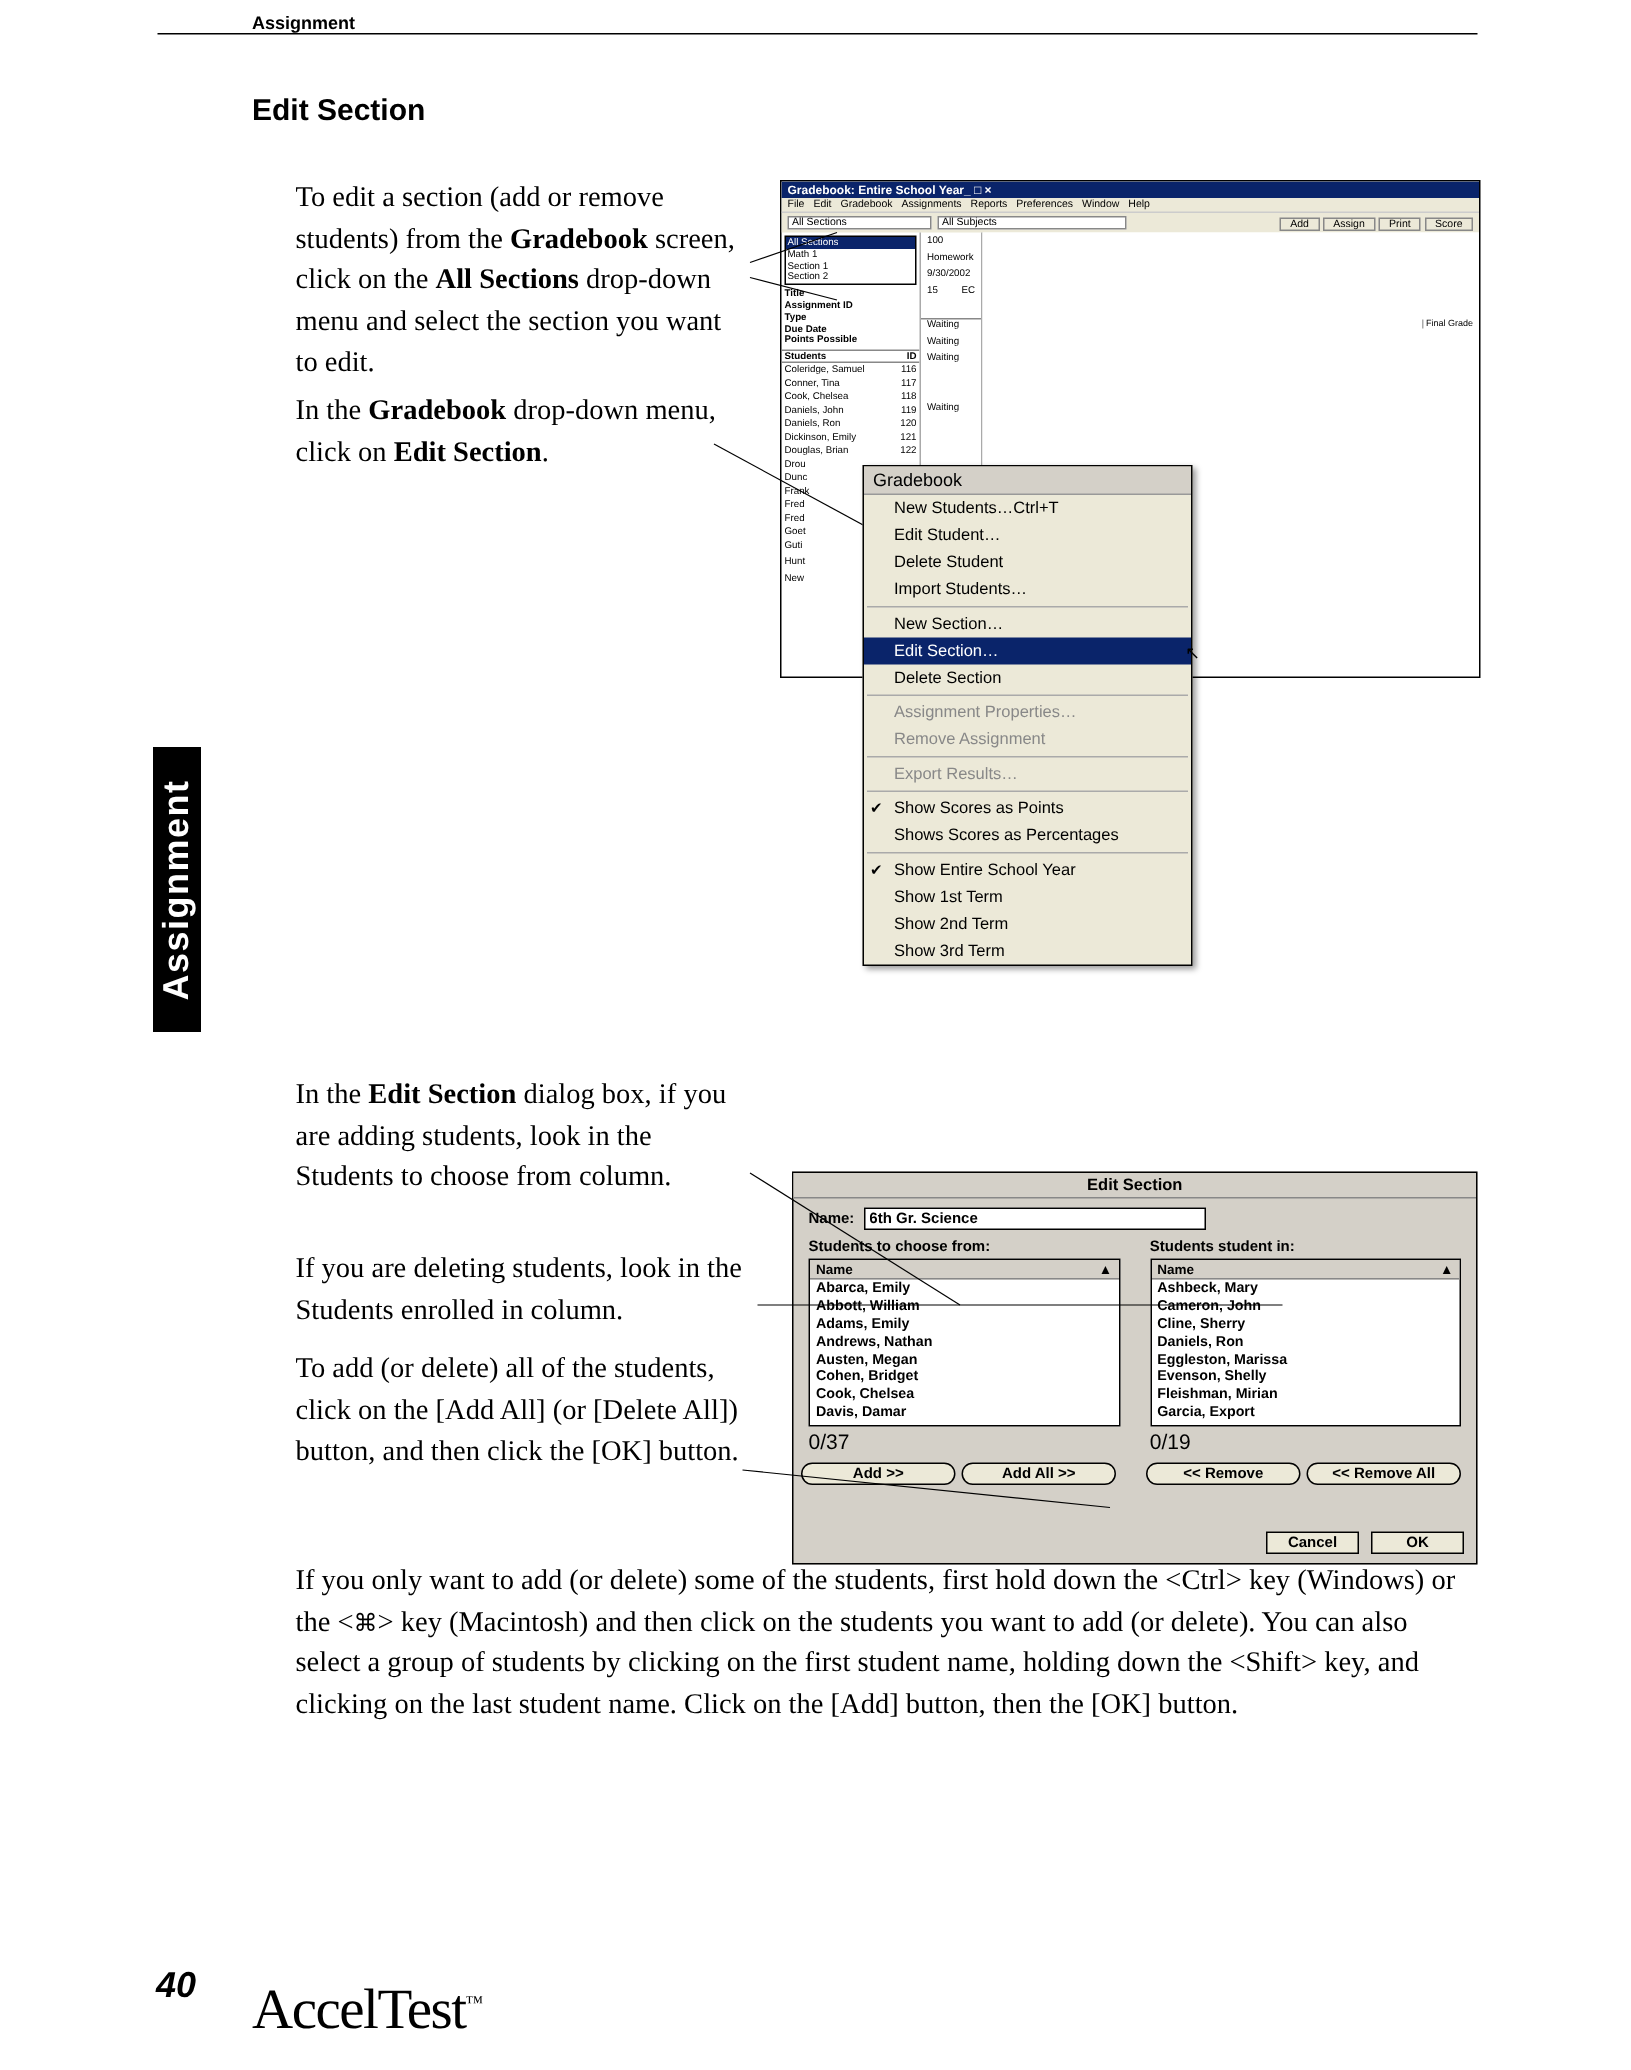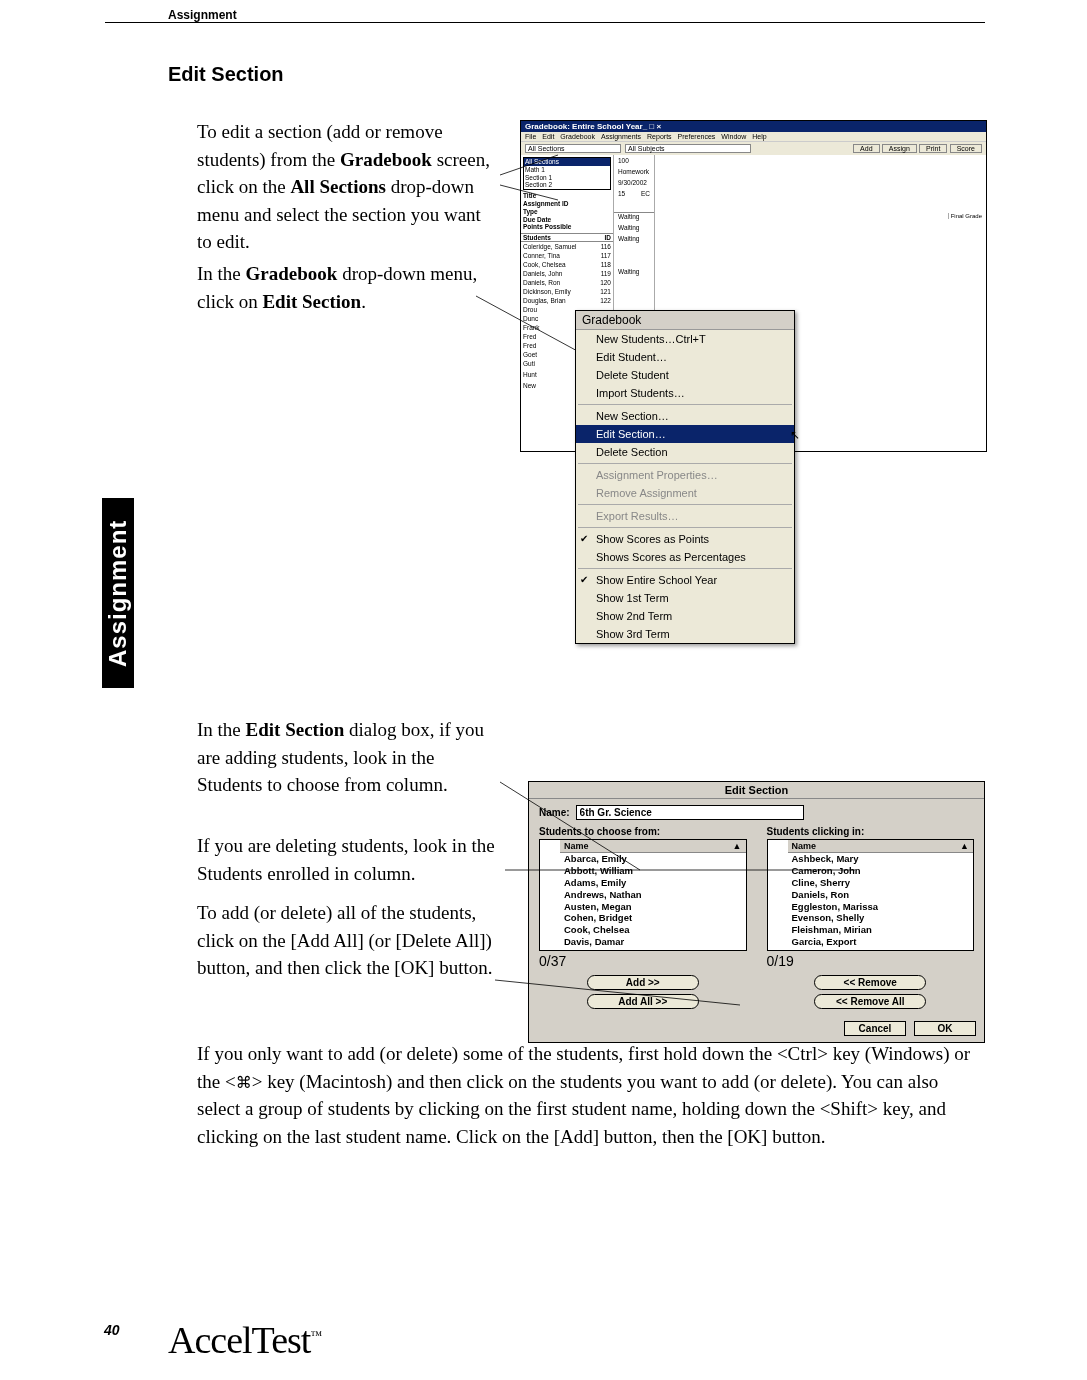--- a/index.html
+++ b/index.html
@@ -69,21 +69,21 @@
     align-items: center;
     justify-content: center;
     letter-spacing: 1px;
   }
   .page-num {
     position: absolute;
     left: 104px;
     bottom: 42px;
     font-family: Arial, Helvetica, sans-serif;
     font-weight: bold;
-    font-size: 14px;
+    font-size: 24px;
     font-style: italic;
   }
   .logo {
     position: absolute;
     left: 168px;
     bottom: 18px;
     font-family: 'Times New Roman', serif;
     font-size: 38px;
     font-weight: 500;
     letter-spacing: -1px;
@@ -229,30 +229,30 @@
   .shot2 .row label { font-weight: bold; }
   .shot2 .row input[type=text] {
     flex: 0 0 220px; border: 1px solid #000; font-size: 10px; padding: 1px 3px; background:#fff;
     font-weight: bold;
   }
   .shot2 .lists { display: flex; gap: 20px; }
   .shot2 .listcol { flex: 1; }
   .shot2 .listcol .cap { font-weight: bold; font-size: 10px; margin-bottom: 2px; }
   .shot2 .listbox {
     border: 1px solid #000; background: #fff; height: 110px; overflow: hidden;
-    font-weight: bold; font-size: 9.5px; padding-left: 20px;
+    font-weight: bold; font-size: 9.5px;
   }
   .shot2 .listbox .hdr {
     background: #d4d0c8; border-bottom: 1px solid #888; padding: 1px 4px;
     display: flex; justify-content: space-between; font-size: 9px;
   }
   .shot2 .listbox .li { padding: 0 4px; line-height: 1.25; }
   .shot2 .counter { font-weight: normal; font-size: 14px; margin-top: 2px; }
   .shot2 .btn-row { display: flex; justify-content: flex-end; gap: 20px; margin-top: 6px; }
-  .shot2 .btn-stack { width: 210px; display: flex; flex-direction: column; gap: 4px; align-items: center; }
+  .shot2 .btn-stack { width: 210px; display: flex; flex-direction: row; gap: 4px; align-items: center; }
   .shot2 .pillbtn {
     width: 110px; text-align: center; border: 1px solid #000; border-radius: 10px;
     background: #ece9d8; font-weight: bold; padding: 1px 0; font-size: 10px;
   }
   .shot2 .bot-row {
     position: absolute; right: 8px; bottom: 6px; display: flex; gap: 8px;
   }
   .shot2 .flatbtn {
     width: 60px; text-align: center; border: 1px solid #000; background: #ece9d8;
     font-weight: bold; padding: 1px 0; font-size: 10px;
@@ -516,21 +516,21 @@
                 <div class="li">Andrews, Nathan</div>
                 <div class="li">Austen, Megan</div>
                 <div class="li">Cohen, Bridget</div>
                 <div class="li">Cook, Chelsea</div>
                 <div class="li">Davis, Damar</div>
               </div>
           </div>
           <div class="counter">0/37</div>
         </div>
         <div class="listcol">
-          <div class="cap">Students clicking in:</div>
+          <div class="cap">Students student in:</div>
           <div class="listbox">
             <div class="hdr">
                 <span>Name</span>
                 <span>▲</span>
               </div>
             <div id="rightList">
                 <div class="li">Ashbeck, Mary</div>
                 <div class="li">Cameron, John</div>
                 <div class="li">Cline, Sherry</div>
                 <div class="li">Daniels, Ron</div>

